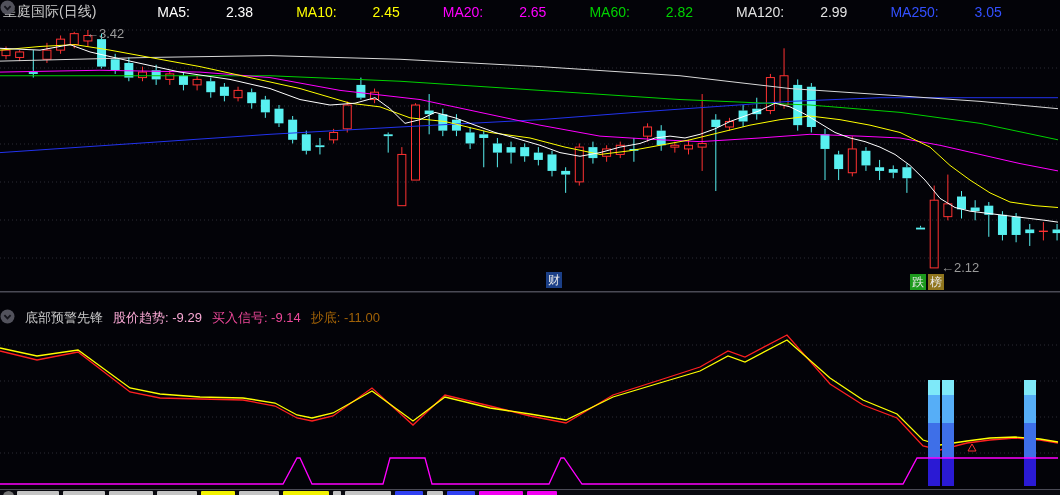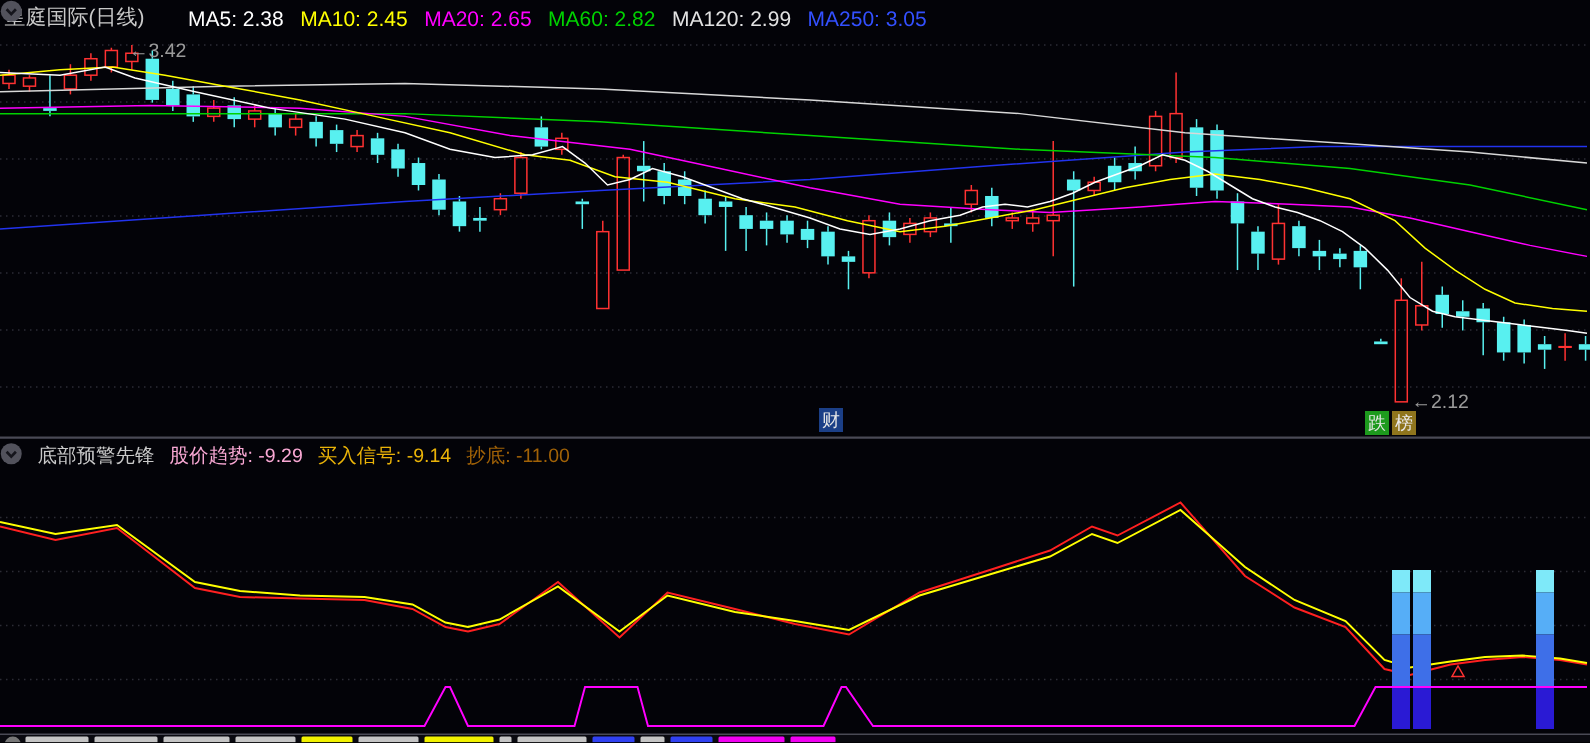--- a/index.html
+++ b/index.html
@@ -3,22 +3,22 @@
 <meta charset="utf-8">
 <style>
   html,body{margin:0;padding:0;background:#000;}
   .screen{position:relative;width:1060px;height:495px;background:#030308;overflow:hidden;
           font-family:"Liberation Sans","DejaVu Sans",sans-serif;}
   .hdr{position:absolute;left:0;top:0;height:24px;display:flex;align-items:center;z-index:5;
        font-size:14px;white-space:nowrap;}
   .hdr .title{color:#c9c9c9;margin-left:3px;}
   .chev{display:inline-block;width:15px;height:15px;margin:0 7px;flex:0 0 auto;}
   .ma-item{margin-right:11px;}
-  .ma-item .lab,.ma-item .val{letter-spacing:0;}
-  .hdr2{position:absolute;left:0;top:295px;height:18px;display:flex;align-items:flex-start;z-index:5;
+  .ma-item .lab,.ma-item .val{letter-spacing:0;margin-left:32px;}
+  .hdr2{position:absolute;left:0;top:309px;height:18px;display:flex;align-items:flex-start;z-index:5;
         font-size:13px;white-space:nowrap;}
   .hdr2 .title{color:#c9c9c9;margin-right:10px;}
   .p2-item{margin-right:10px;}
   svg{position:absolute;left:0;top:0;z-index:1;}
   .wm{position:absolute;width:16px;height:16px;z-index:4;font-size:12px;line-height:16px;
       text-align:center;color:#e8e8e8;}
   .strip{position:absolute;left:0;top:490px;width:1060px;height:5px;z-index:6;overflow:hidden;background:#0a0a10;}
   .frag{position:absolute;top:1px;height:12px;border-radius:1px;opacity:.95;}
   .frag-icon{position:absolute;top:1px;width:11px;height:11px;border-radius:50%;background:#777;}
 </style>
@@ -325,21 +325,21 @@
   </div>
 
   <div class="hdr2">
     <span class="chev" style="margin-left:3px;">
       <svg width="15" height="15" viewBox="0 0 15 15">
         <circle cx="7.5" cy="7.5" r="7" fill="#52525c"></circle>
         <polyline points="4.4,6.2 7.5,9.4 10.6,6.2" fill="none" stroke="#15151c" stroke-width="1.8"></polyline>
       </svg>
     </span>
     <span class="title">底部预警先锋</span>
-    <span id="p2-labels"><span class="p2-item" style="color: #f9a8d4;"><span class="lab">股价趋势: </span><span class="val">-9.29</span></span><span class="p2-item" style="color: #eab308; margin-top: 46px;"><span class="lab">买入信号: </span><span class="val">-9.14</span></span><span class="p2-item" style="color: #a16207;"><span class="lab">抄底: </span><span class="val">-11.00</span></span></span>
+    <span id="p2-labels"><span class="p2-item" style="color: #f9a8d4;"><span class="lab">股价趋势: </span><span class="val">-9.29</span></span><span class="p2-item" style="color: #ec4899; margin-top: 46px;"><span class="lab">买入信号: </span><span class="val">-9.14</span></span><span class="p2-item" style="color: #a16207;"><span class="lab">抄底: </span><span class="val">-11.00</span></span></span>
   </div>
 
   <div id="watermarks">
       <div class="wm" style="left: 546px; top: 272px; background: rgb(27, 63, 135);">财</div>
       <div class="wm" style="left: 910px; top: 274px; background: rgb(29, 154, 29);">跌</div>
       <div class="wm" style="left: 928px; top: 274px; background: rgb(143, 117, 29);">榜</div>
     </div>
 
   <div class="strip">
     <span class="frag-icon" style="left:3px"></span>

